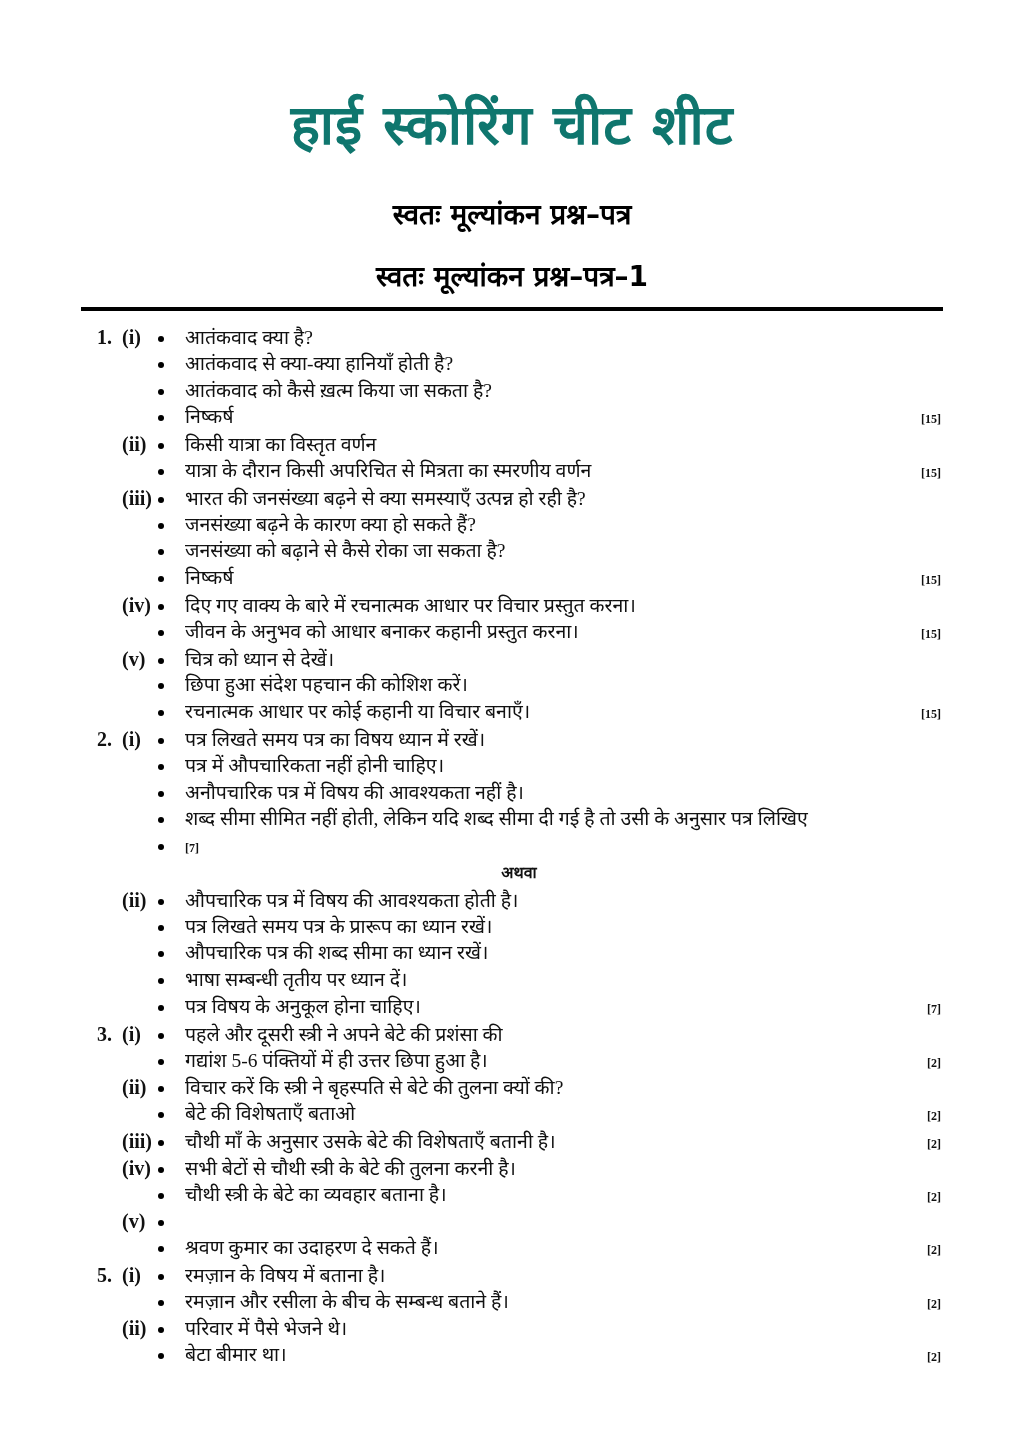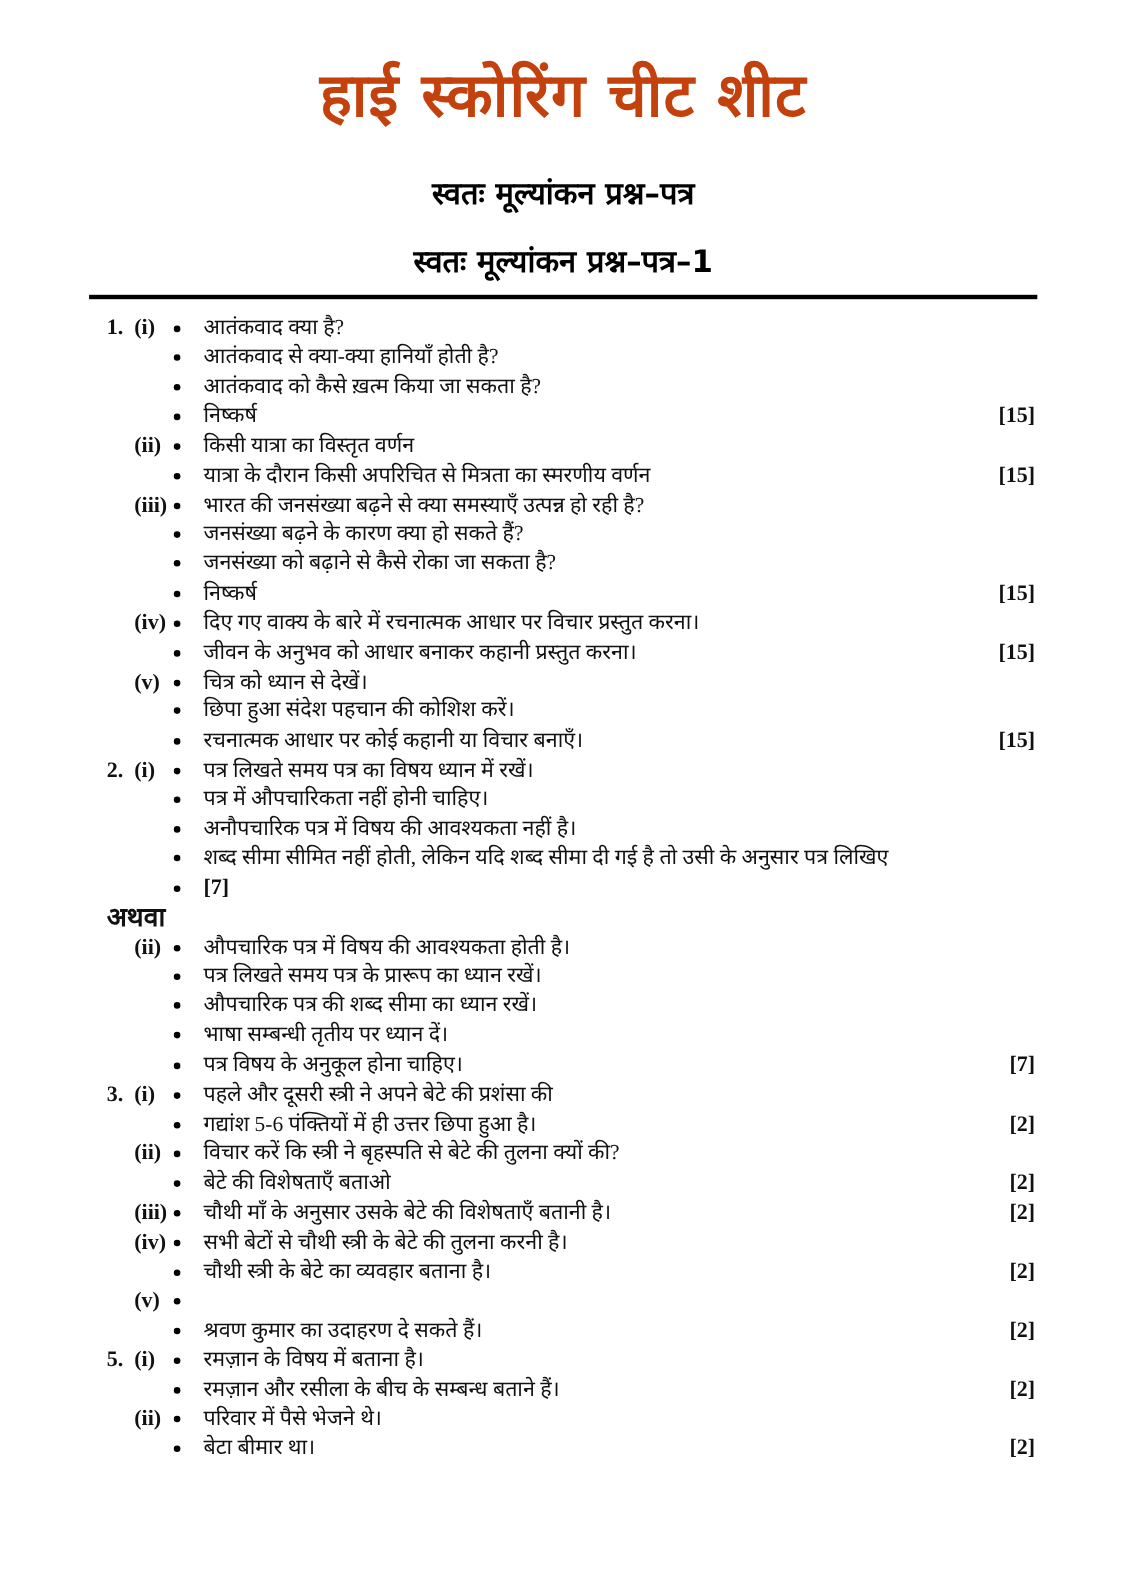--- a/index.html
+++ b/index.html
@@ -8,26 +8,26 @@
     width: 1024px;
     height: 1440px;
     background: #ffffff;
     color: #111111;
     font-family: "Liberation Serif", serif;
     overflow: hidden;
     box-sizing: border-box;
   }
   .header { text-align: center; }
   .title {
-    padding-top: 55px;
+    padding-top: 94px;
     font-family: "DejaVu Sans", sans-serif;
     font-weight: 700;
     font-size: 55px;
     line-height: 62px;
-    color: #c2410c;
+    color: #0f766e;
     letter-spacing: 1px;
   }
   .subtitle {
     margin-top: 38px;
     font-family: "DejaVu Sans", sans-serif;
     font-weight: 700;
     font-size: 28px;
     line-height: 42px;
     color: #000000;
   }
@@ -80,30 +80,31 @@
     background: #000000;
     margin-bottom: 2px;
   }
   .col-text {
     flex: 1 1 auto;
     overflow: visible;
   }
   .col-marks {
     flex: 0 0 auto;
     font-weight: 700;
-    font-size: 20px;
+    font-size: 12px;
     font-family: "Liberation Serif", serif;
     text-align: right;
   }
   .center-row {
     display: block;
+    text-align: center;
     height: 26.8px;
     line-height: 26.8px;
     font-weight: 700;
-    font-size: 24px;
+    font-size: 16px;
     font-family: "DejaVu Sans", sans-serif;
   }
 </style>
 </head>
 <body>
 
 <div class="page">
   <div class="header">
     <div class="title">हाई स्कोरिंग चीट शीट</div>
     <div class="subtitle">स्वतः मूल्यांकन प्रश्न–पत्र</div>

